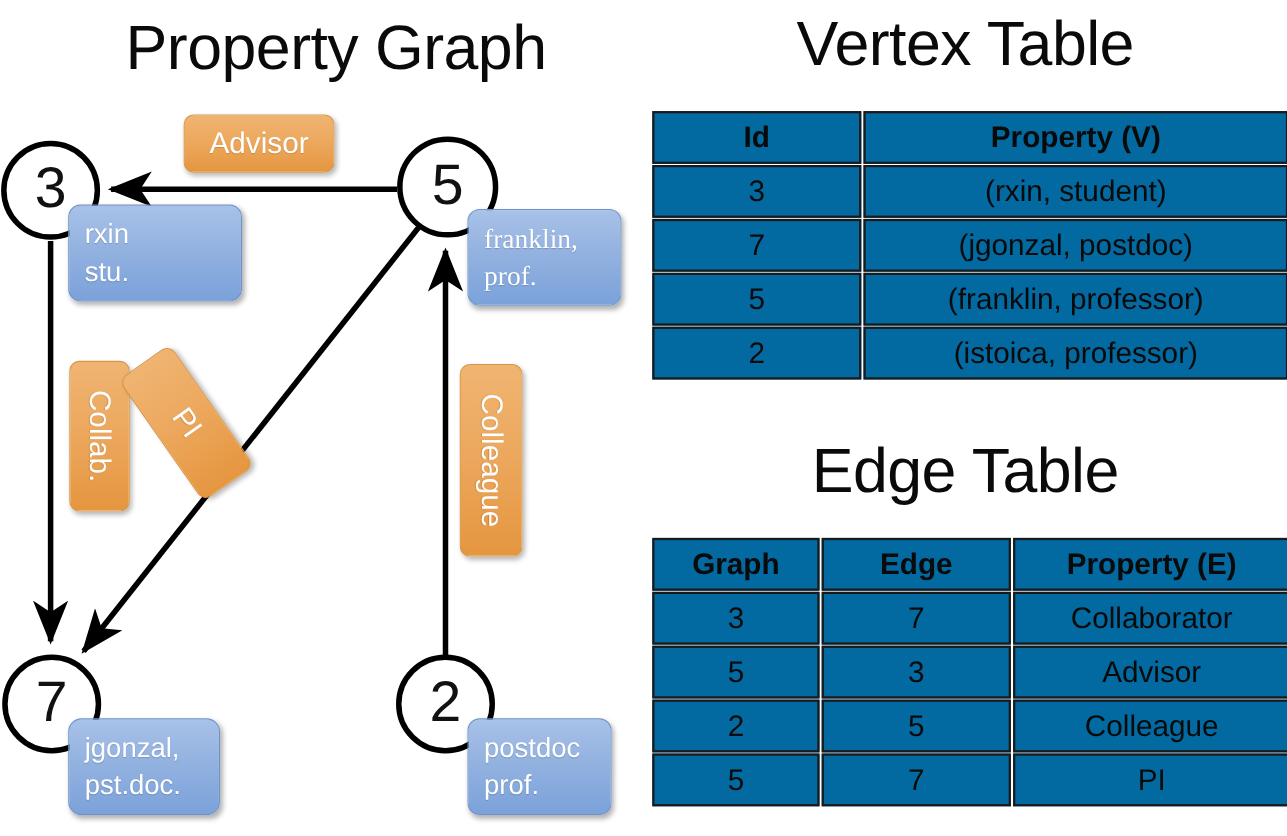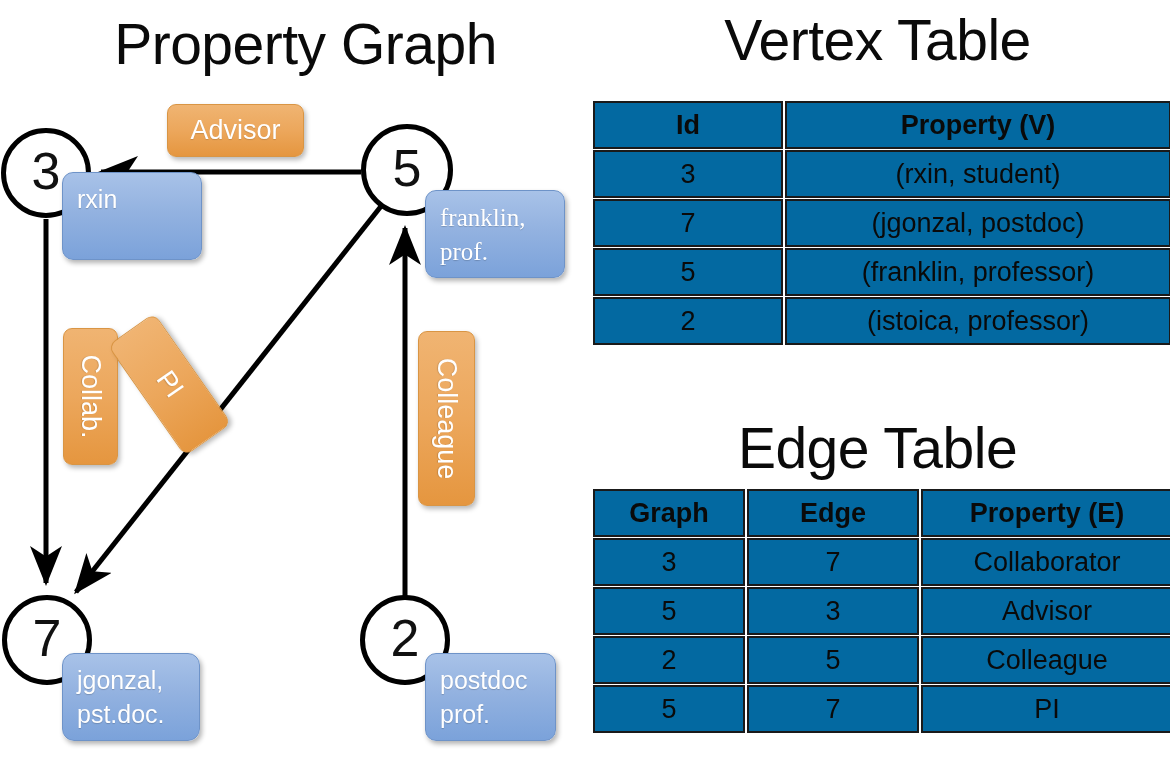--- a/index.html
+++ b/index.html
@@ -22,21 +22,21 @@
     font-weight: 400;
     font-size: 57px;
     line-height: 1;
     letter-spacing: -0.5px;
     color: #0a0a0a;
     white-space: nowrap;
     text-align: center;
   }
   #title-property-graph { left: 13px;   top: 16px;  width: 585px; }
   #title-vertex-table   { left: 585px; top: 12px; width: 585px; }
-  #title-edge-table     { left: 585px; top: 420px; width: 585px; }
+  #title-edge-table     { left: 585px; top: 400px; width: 585px; }
 
   
   #graph-area {
     position: absolute;
     left: 0; top: 0;
     width: 585px; height: 760px;
   }
   #graph-edges {
     position: absolute;
     left: 0; top: 0;
@@ -73,21 +73,21 @@
     border-radius: 11px;
     border: 1px solid #6e93c8;
     background: linear-gradient(to bottom, #a8c2e8 0%, #93b2e0 45%, #7ba2da 100%);
     box-shadow: 2px 3px 5px rgba(0,0,0,0.30);
     color: #ffffff;
     font-size: 25px;
     line-height: 1.35;
     padding: 10px 0 0 14px;
     text-shadow: 0 1px 1px rgba(0,0,0,0.18);
   }
-  #box-rxin     { left: 62px;  top: 172px; width: 140px; height: 88px; }
+  #box-rxin     { left: 62px;  top: 186px; width: 158px; height: 88px; }
   #box-franklin { left: 425px; top: 190px; width: 140px; height: 88px; font-family: Liberation Serif, serif; }
   #box-jgonzal  { left: 62px;  top: 653px; width: 138px; height: 88px; border-radius: 12px; }
   #box-istoica  { left: 425px; top: 653px; width: 131px; height: 88px; }
 
   
   .edge-label {
     position: absolute;
     box-sizing: border-box;
     border-radius: 9px;
     border: 1px solid #d99544;
@@ -206,20 +206,21 @@
   </div>
   <div class="node-circle" id="node-7">
     <span>7</span>
   </div>
   <div class="node-circle" id="node-2">
     <span>2</span>
   </div>
 
   <div class="prop-box" id="box-rxin">
     <div>rxin</div>
+    <div>stu.</div>
   </div>
   <div class="prop-box" id="box-franklin">
     <div>franklin,</div>
     <div>prof.</div>
   </div>
   <div class="prop-box" id="box-jgonzal">
     <div>jgonzal,</div>
     <div>pst.doc.</div>
   </div>
   <div class="prop-box" id="box-istoica">

